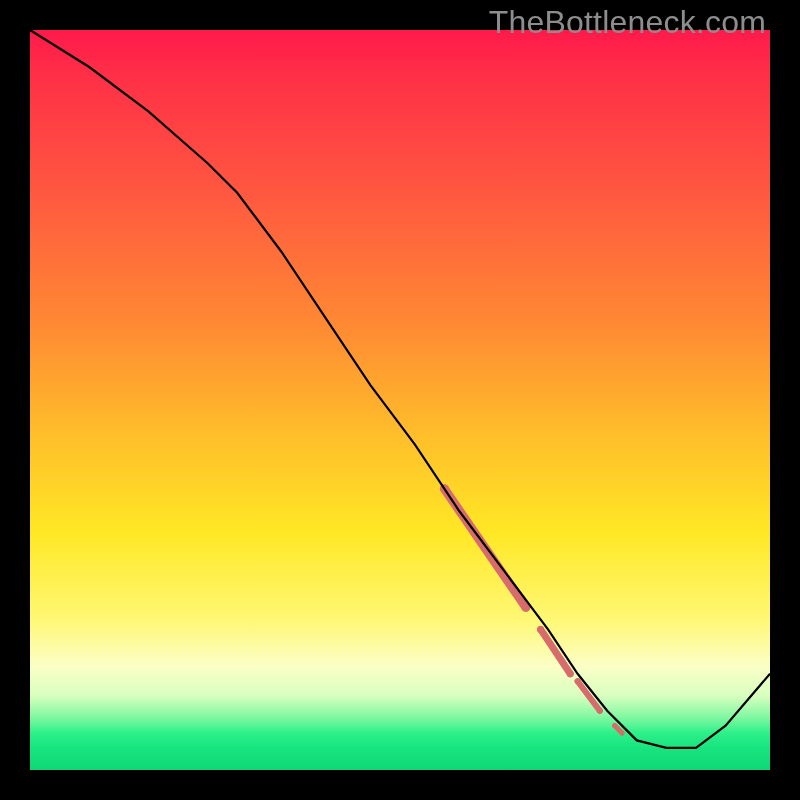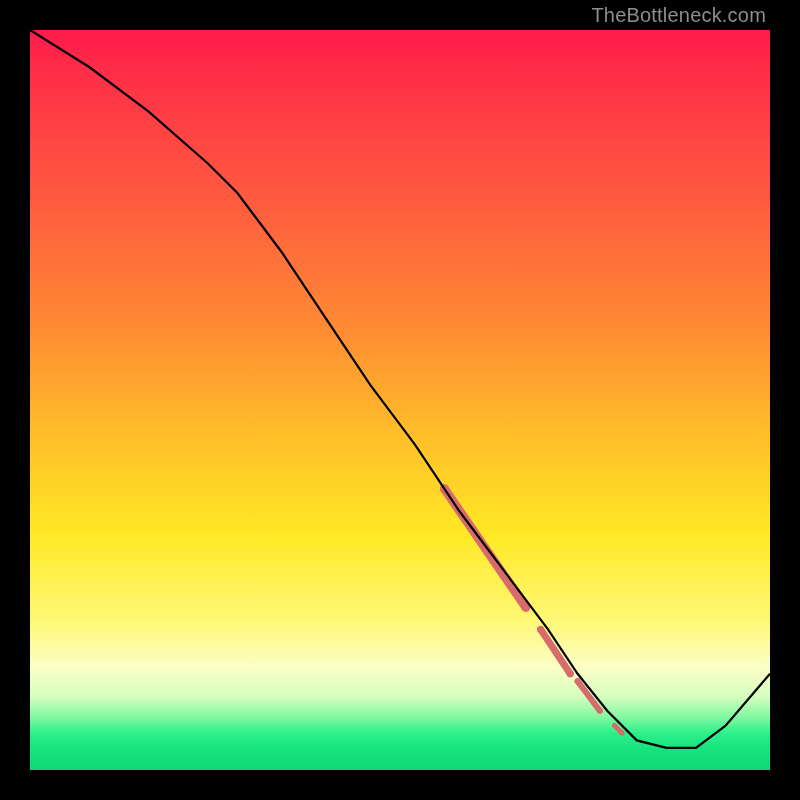--- a/index.html
+++ b/index.html
@@ -49,21 +49,21 @@
     top: 0;
     width: 740px;
     height: 740px;
     overflow: visible;
   }
   .watermark {
     position: absolute;
     top: 4px;
     right: 34px;
     color: #8d8d8d;
-    font-size: 20px;
+    font-size: 32px;
     font-weight: 400;
     letter-spacing: 0.2px;
     user-select: none;
   }
 </style>
 </head>
 <body>
 
 <div class="frame">
   <div class="gradient"></div>

